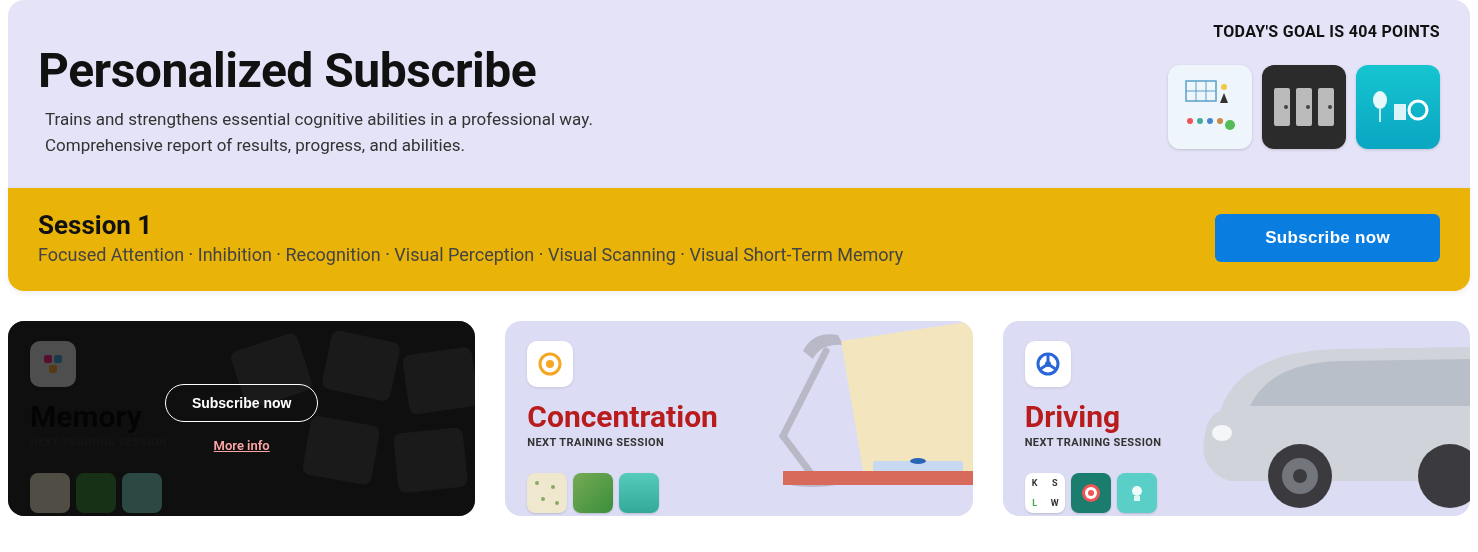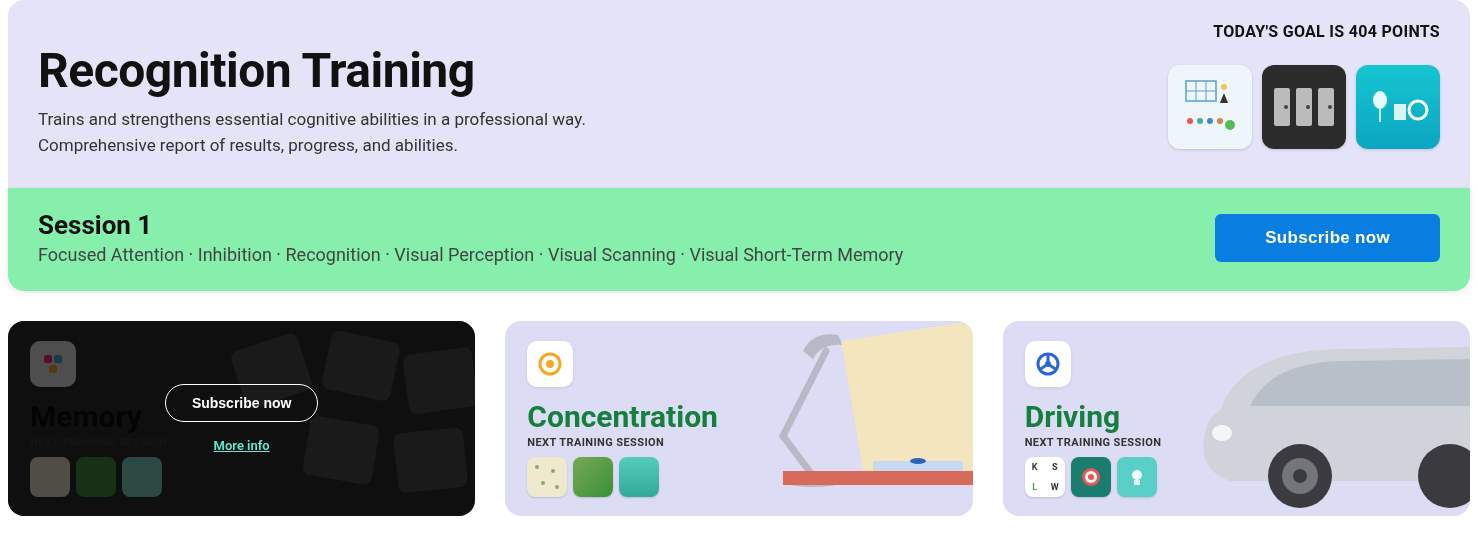--- a/index.html
+++ b/index.html
@@ -24,38 +24,39 @@
     color: #111;
     margin-top: 20px;
     margin-bottom: 8px;
     letter-spacing: -0.5px;
   }
   .hero-sub {
     font-size: 17px;
     color: #333;
     line-height: 1.5;
     max-width: 700px;
+    margin-left: 7px;
   }
   .hero-right { text-align: right; }
   .goal-text {
     font-size: 16px;
     font-weight: 700;
     color: #111;
     margin-bottom: 24px;
     letter-spacing: 0.3px;
   }
   .goal-thumbs { display: flex; gap: 10px; justify-content: flex-end; }
   .thumb {
     width: 84px; height: 84px;
     border-radius: 12px;
     display: flex; align-items: center; justify-content: center;
     box-shadow: 0 1px 3px rgba(0,0,0,0.15);
   }
   .session-bar {
-    background: #86efac;
+    background: #eab308;
     border-radius: 0 0 16px 16px;
     padding: 22px 30px 26px 30px;
     display: flex;
     justify-content: space-between;
     align-items: center;
     box-shadow: 0 2px 6px rgba(0,0,0,0.08);
   }
   .session-title {
     font-size: 26px;
     font-weight: 700;
@@ -98,29 +99,29 @@
     width: 46px; height: 46px;
     background: #fff;
     border-radius: 10px;
     display: flex; align-items: center; justify-content: center;
     margin-bottom: 12px;
     box-shadow: 0 1px 3px rgba(0,0,0,0.1);
   }
   .card-title {
     font-size: 30px;
     font-weight: 700;
-    color: #15803d;
+    color: #b91c1c;
     margin-bottom: 2px;
   }
   .card-next {
     font-size: 11px;
     font-weight: 700;
     color: #333;
     letter-spacing: 0.4px;
-    margin-bottom: 8px;
+    margin-bottom: 24px;
   }
   .mini-thumbs { display: flex; gap: 6px; }
   .mini {
     width: 40px; height: 40px;
     border-radius: 8px;
     box-shadow: 0 1px 2px rgba(0,0,0,0.15);
   }
   
   .overlay {
     position: absolute;
@@ -136,21 +137,21 @@
     background: transparent;
     color: #fff;
     border: 1.5px solid #fff;
     padding: 10px 26px;
     font-size: 14px;
     font-weight: 600;
     border-radius: 22px;
     cursor: pointer;
   }
   .overlay-link {
-    color: #5eead4;
+    color: #fca5a5;
     font-size: 13px;
     font-weight: 600;
     text-decoration: underline;
     cursor: pointer;
   }
   .card-dark-bg {
     position: absolute; inset: 0;
     padding: 20px 22px;
     opacity: 0.7;
   }
@@ -169,21 +170,21 @@
   }
   .memory-bg {
     position:absolute; inset:0; pointer-events:none;
   }
 </style>
 </head>
 <body>
 
 <div class="hero">
   <div class="hero-left">
-    <h1 class="hero-title">Recognition Training</h1>
+    <h1 class="hero-title">Personalized Subscribe</h1>
     <p class="hero-sub">
       <span>Trains and strengthens essential cognitive abilities in a professional way.</span><br>
       <span>Comprehensive report of results, progress, and abilities.</span>
     </p>
   </div>
   <div class="hero-right">
     <div class="goal-text">TODAY'S GOAL IS 404 POINTS</div>
     <div class="goal-thumbs">
       <div class="thumb" style="background:#eef6fb;">
         <svg width="60" height="60" viewBox="0 0 60 60">

